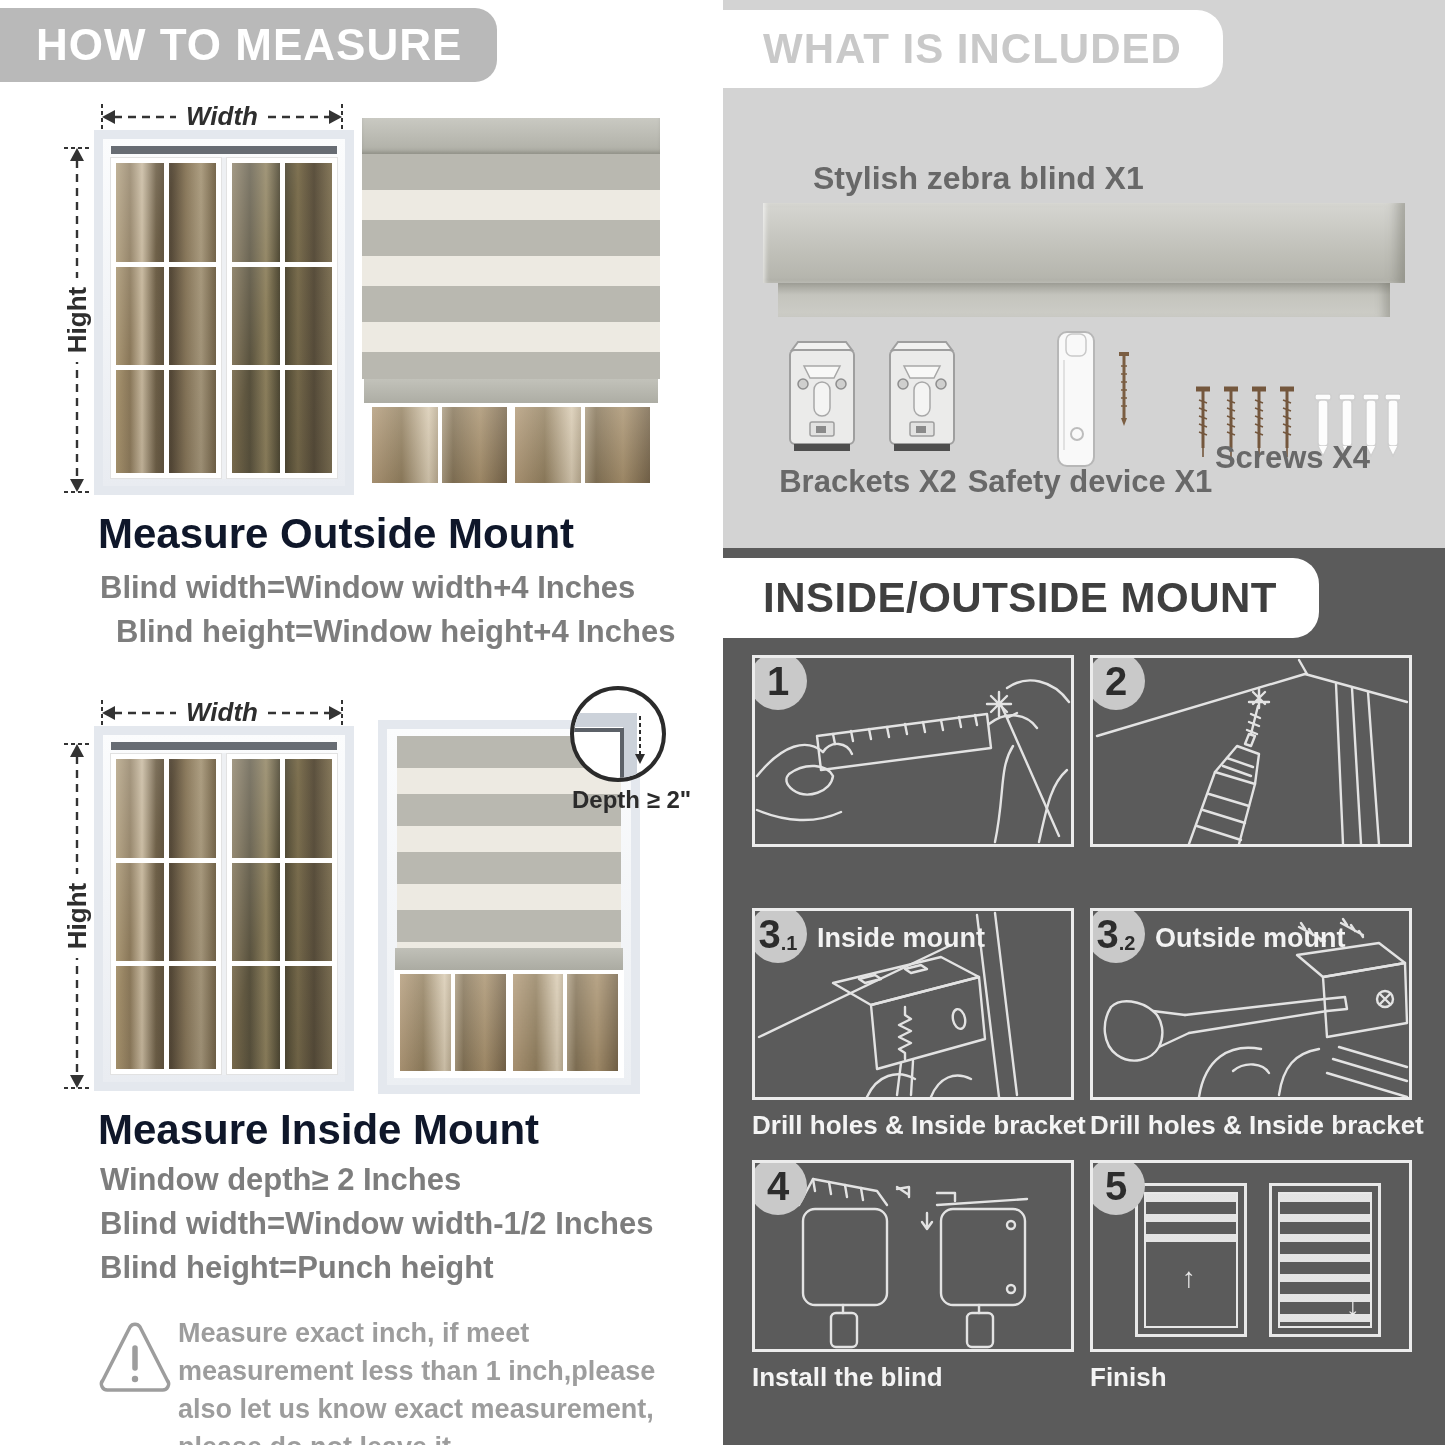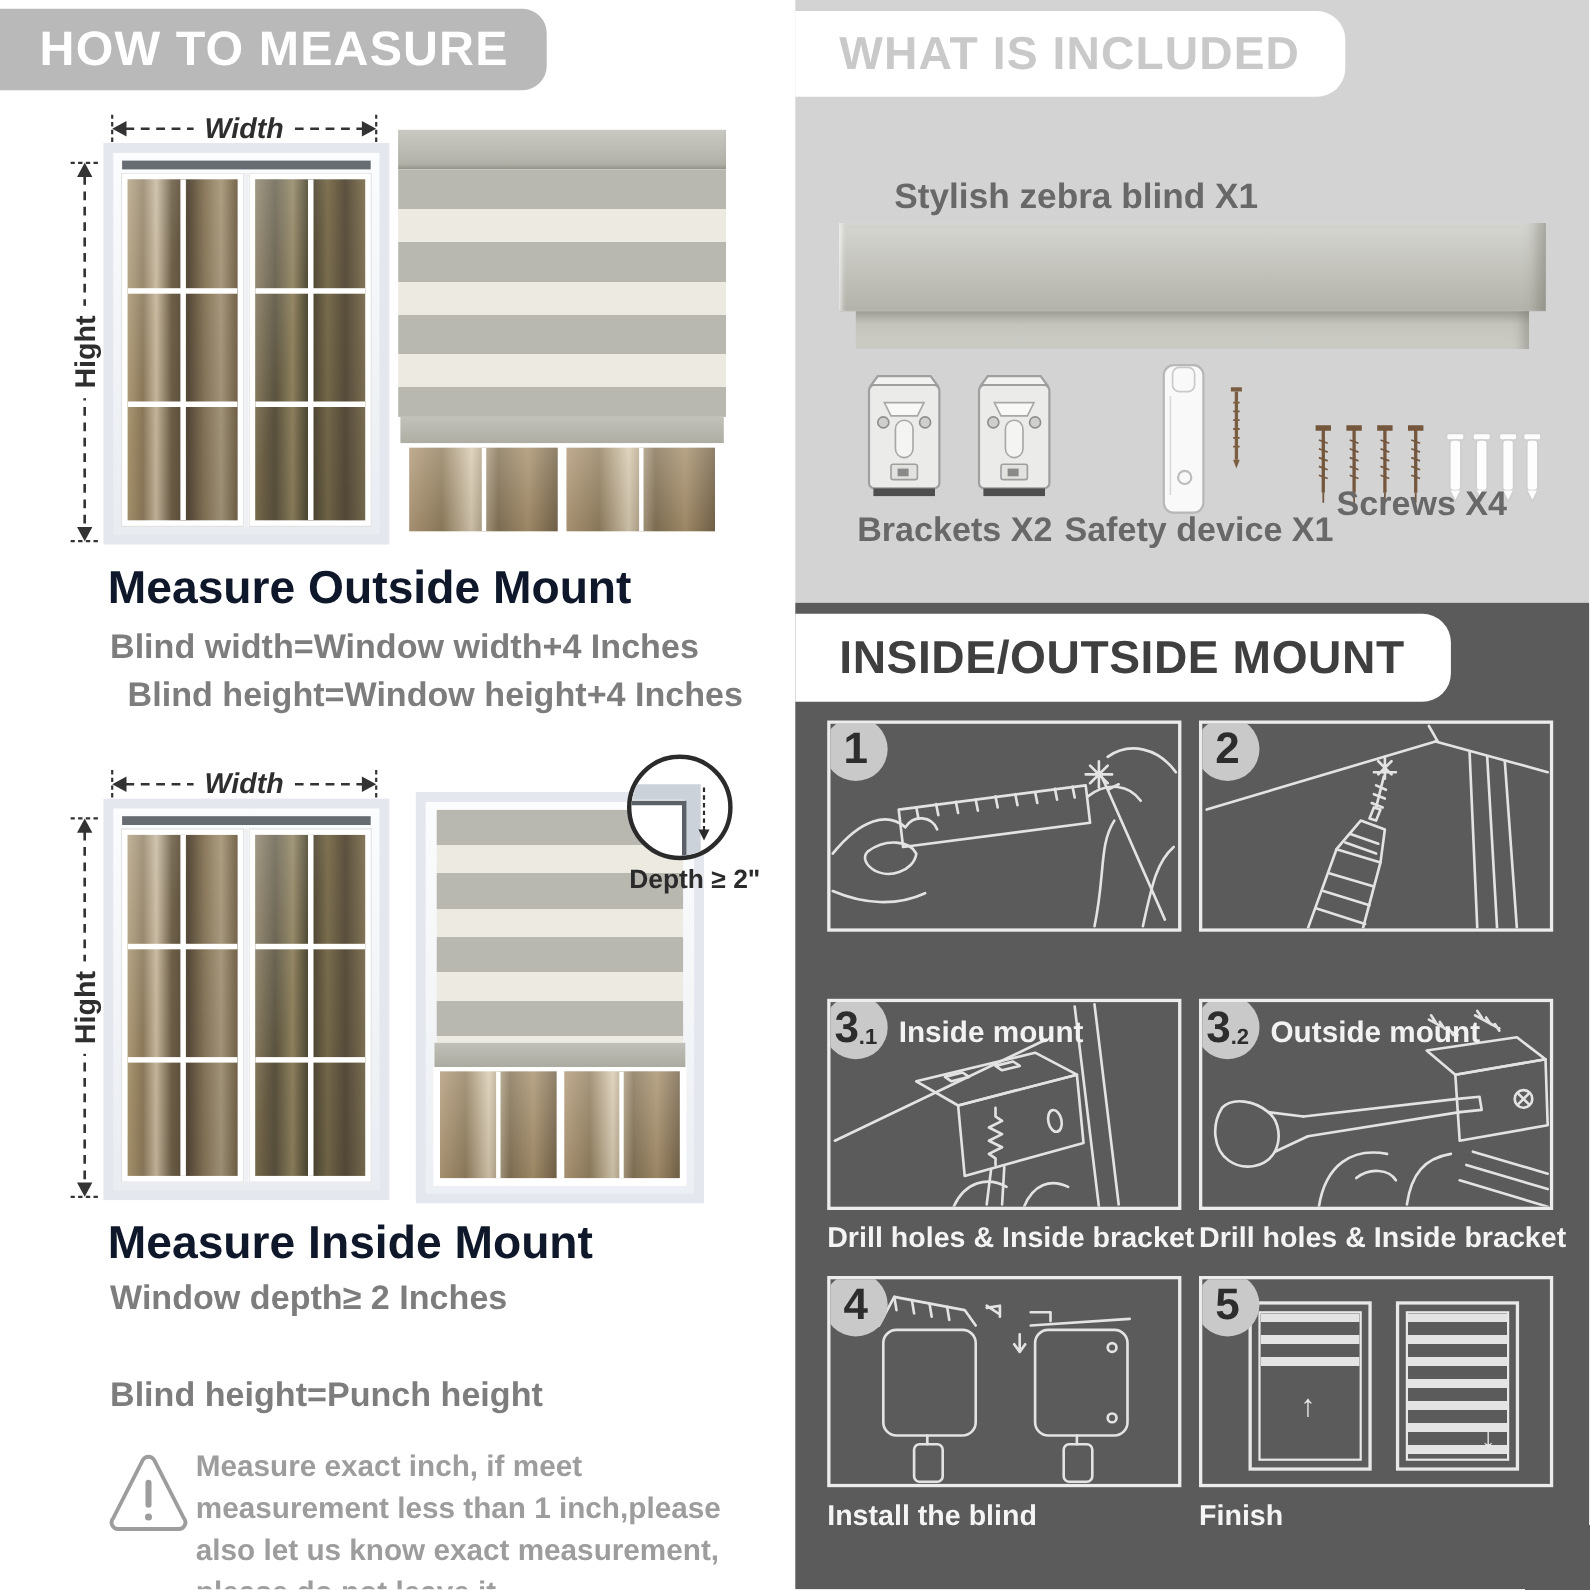--- a/index.html
+++ b/index.html
@@ -234,20 +234,21 @@
       <path d="M-4,30 H56 V92" fill="none" stroke="#ccd2da" stroke-width="14"></path>
       <path d="M-4,40 H48 V92" fill="none" stroke="#5c6168" stroke-width="4"></path>
       <line x1="66" y1="26" x2="66" y2="74" stroke="#2b2b2b" stroke-width="2" stroke-dasharray="4 3"></line>
       <polygon points="66,74 61,64 71,64" fill="#2b2b2b"></polygon>
     </svg>
   </div>
   <div class="depth-label" style="left:572px;top:786px;">Depth ≥ 2"</div>
 
   <div class="h1" style="left:98px;top:1106px;">Measure Inside Mount</div>
   <div class="formula" style="left:100px;top:1162px;">Window depth≥ 2 Inches</div>
+  <div class="formula" style="left:100px;top:1206px;">Blind width=Window width-1/2 Inches</div>
   <div class="formula" style="left:100px;top:1250px;">Blind height=Punch height</div>
 
   <div style="position:absolute;left:98px;top:1318px;">
     <svg width="74" height="78" viewBox="0 0 74 78">
       <path d="M32,9 a6,6 0 0 1 10,0 L69,62 a6,6 0 0 1 -5,10 H10 a6,6 0 0 1 -5,-10 Z" fill="none" stroke="#9d9d9d" stroke-width="3.5" stroke-linejoin="round"></path>
       <line x1="37" y1="30" x2="37" y2="50" stroke="#9d9d9d" stroke-width="5.5" stroke-linecap="round"></line>
       <circle cx="37" cy="61" r="3.2" fill="#9d9d9d"></circle>
     </svg>
   </div>
   <div class="warn-text" style="left:178px;top:1314px;width:478px;">Measure exact inch, if meet measurement less than 1 inch,please also let us know exact measurement, please do not leave it</div>

